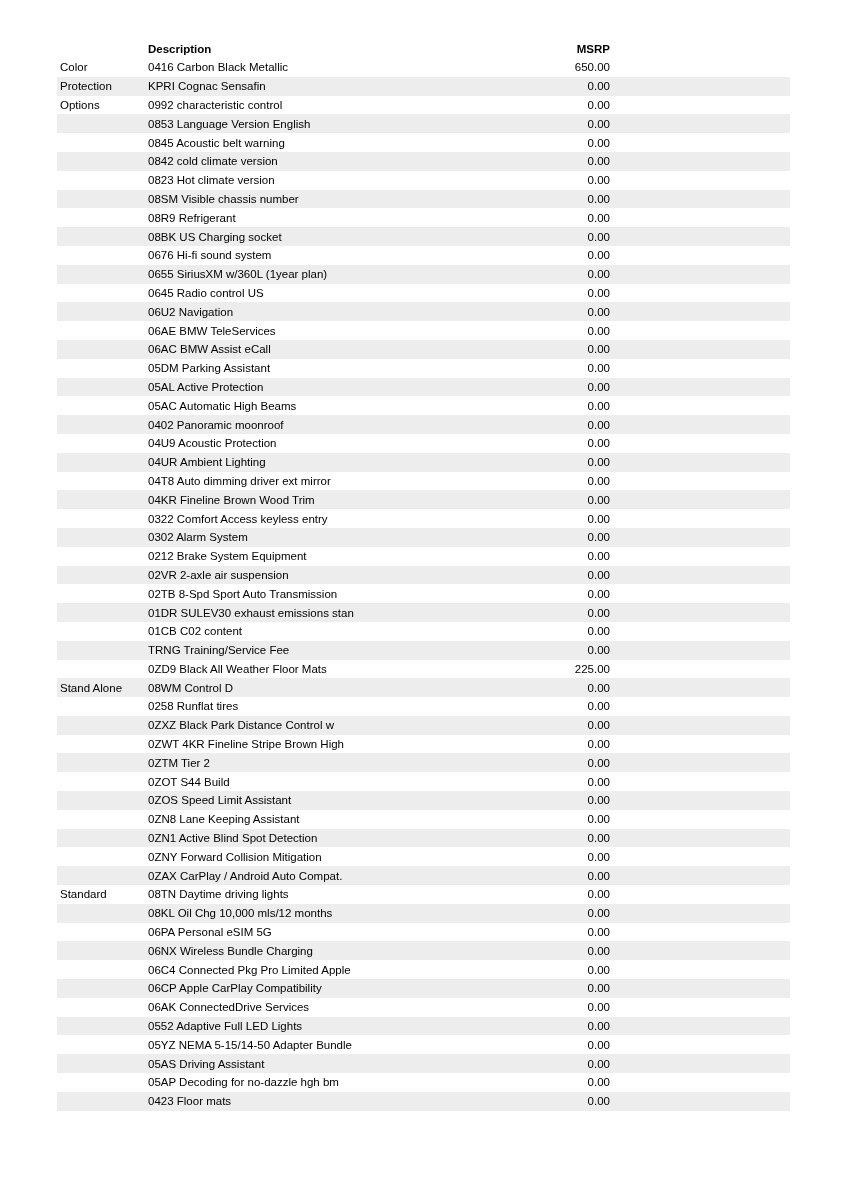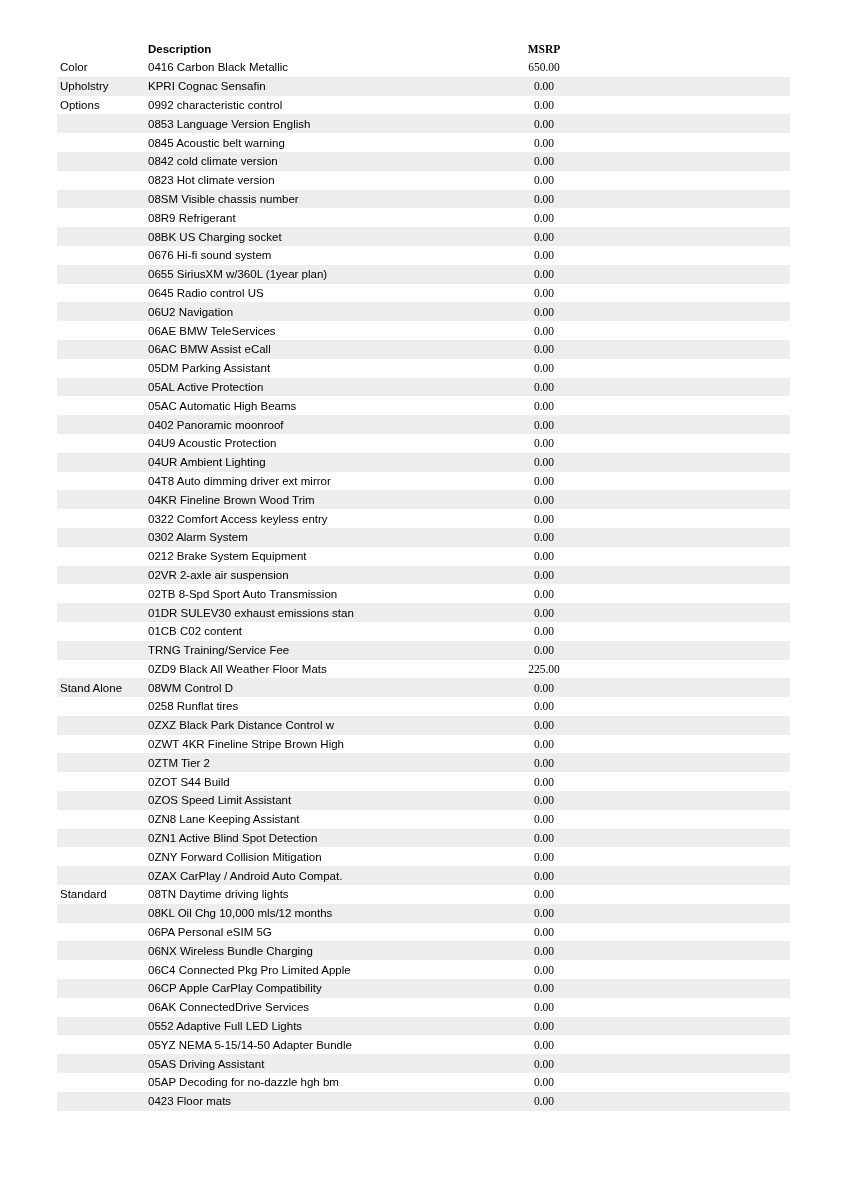--- a/index.html
+++ b/index.html
@@ -53,23 +53,22 @@
   }
   .col-desc {
     flex: 0 0 330px;
     width: 330px;
     white-space: nowrap;
     overflow: hidden;
   }
   .col-msrp {
     flex: 0 0 132px;
     width: 132px;
-    text-align: center;
+    text-align: right;
     white-space: nowrap;
-    font-family: Liberation Serif, serif;
   }
   .col-spacer {
     flex: 1 1 auto;
   }
 </style>
 </head>
 <body>
 
 <div class="sheet">
   <div class="pricing-table">
@@ -84,21 +83,21 @@
     <div class="rows">
 
   <div class="row">
     <div class="col-group">Color</div>
     <div class="col-desc">0416 Carbon Black Metallic</div>
     <div class="col-msrp">650.00</div>
     <div class="col-spacer"></div>
   </div>
 
   <div class="row">
-    <div class="col-group">Upholstry</div>
+    <div class="col-group">Protection</div>
     <div class="col-desc">KPRI Cognac Sensafin</div>
     <div class="col-msrp">0.00</div>
     <div class="col-spacer"></div>
   </div>
 
   <div class="row">
     <div class="col-group">Options</div>
     <div class="col-desc">0992 characteristic control</div>
     <div class="col-msrp">0.00</div>
     <div class="col-spacer"></div>

